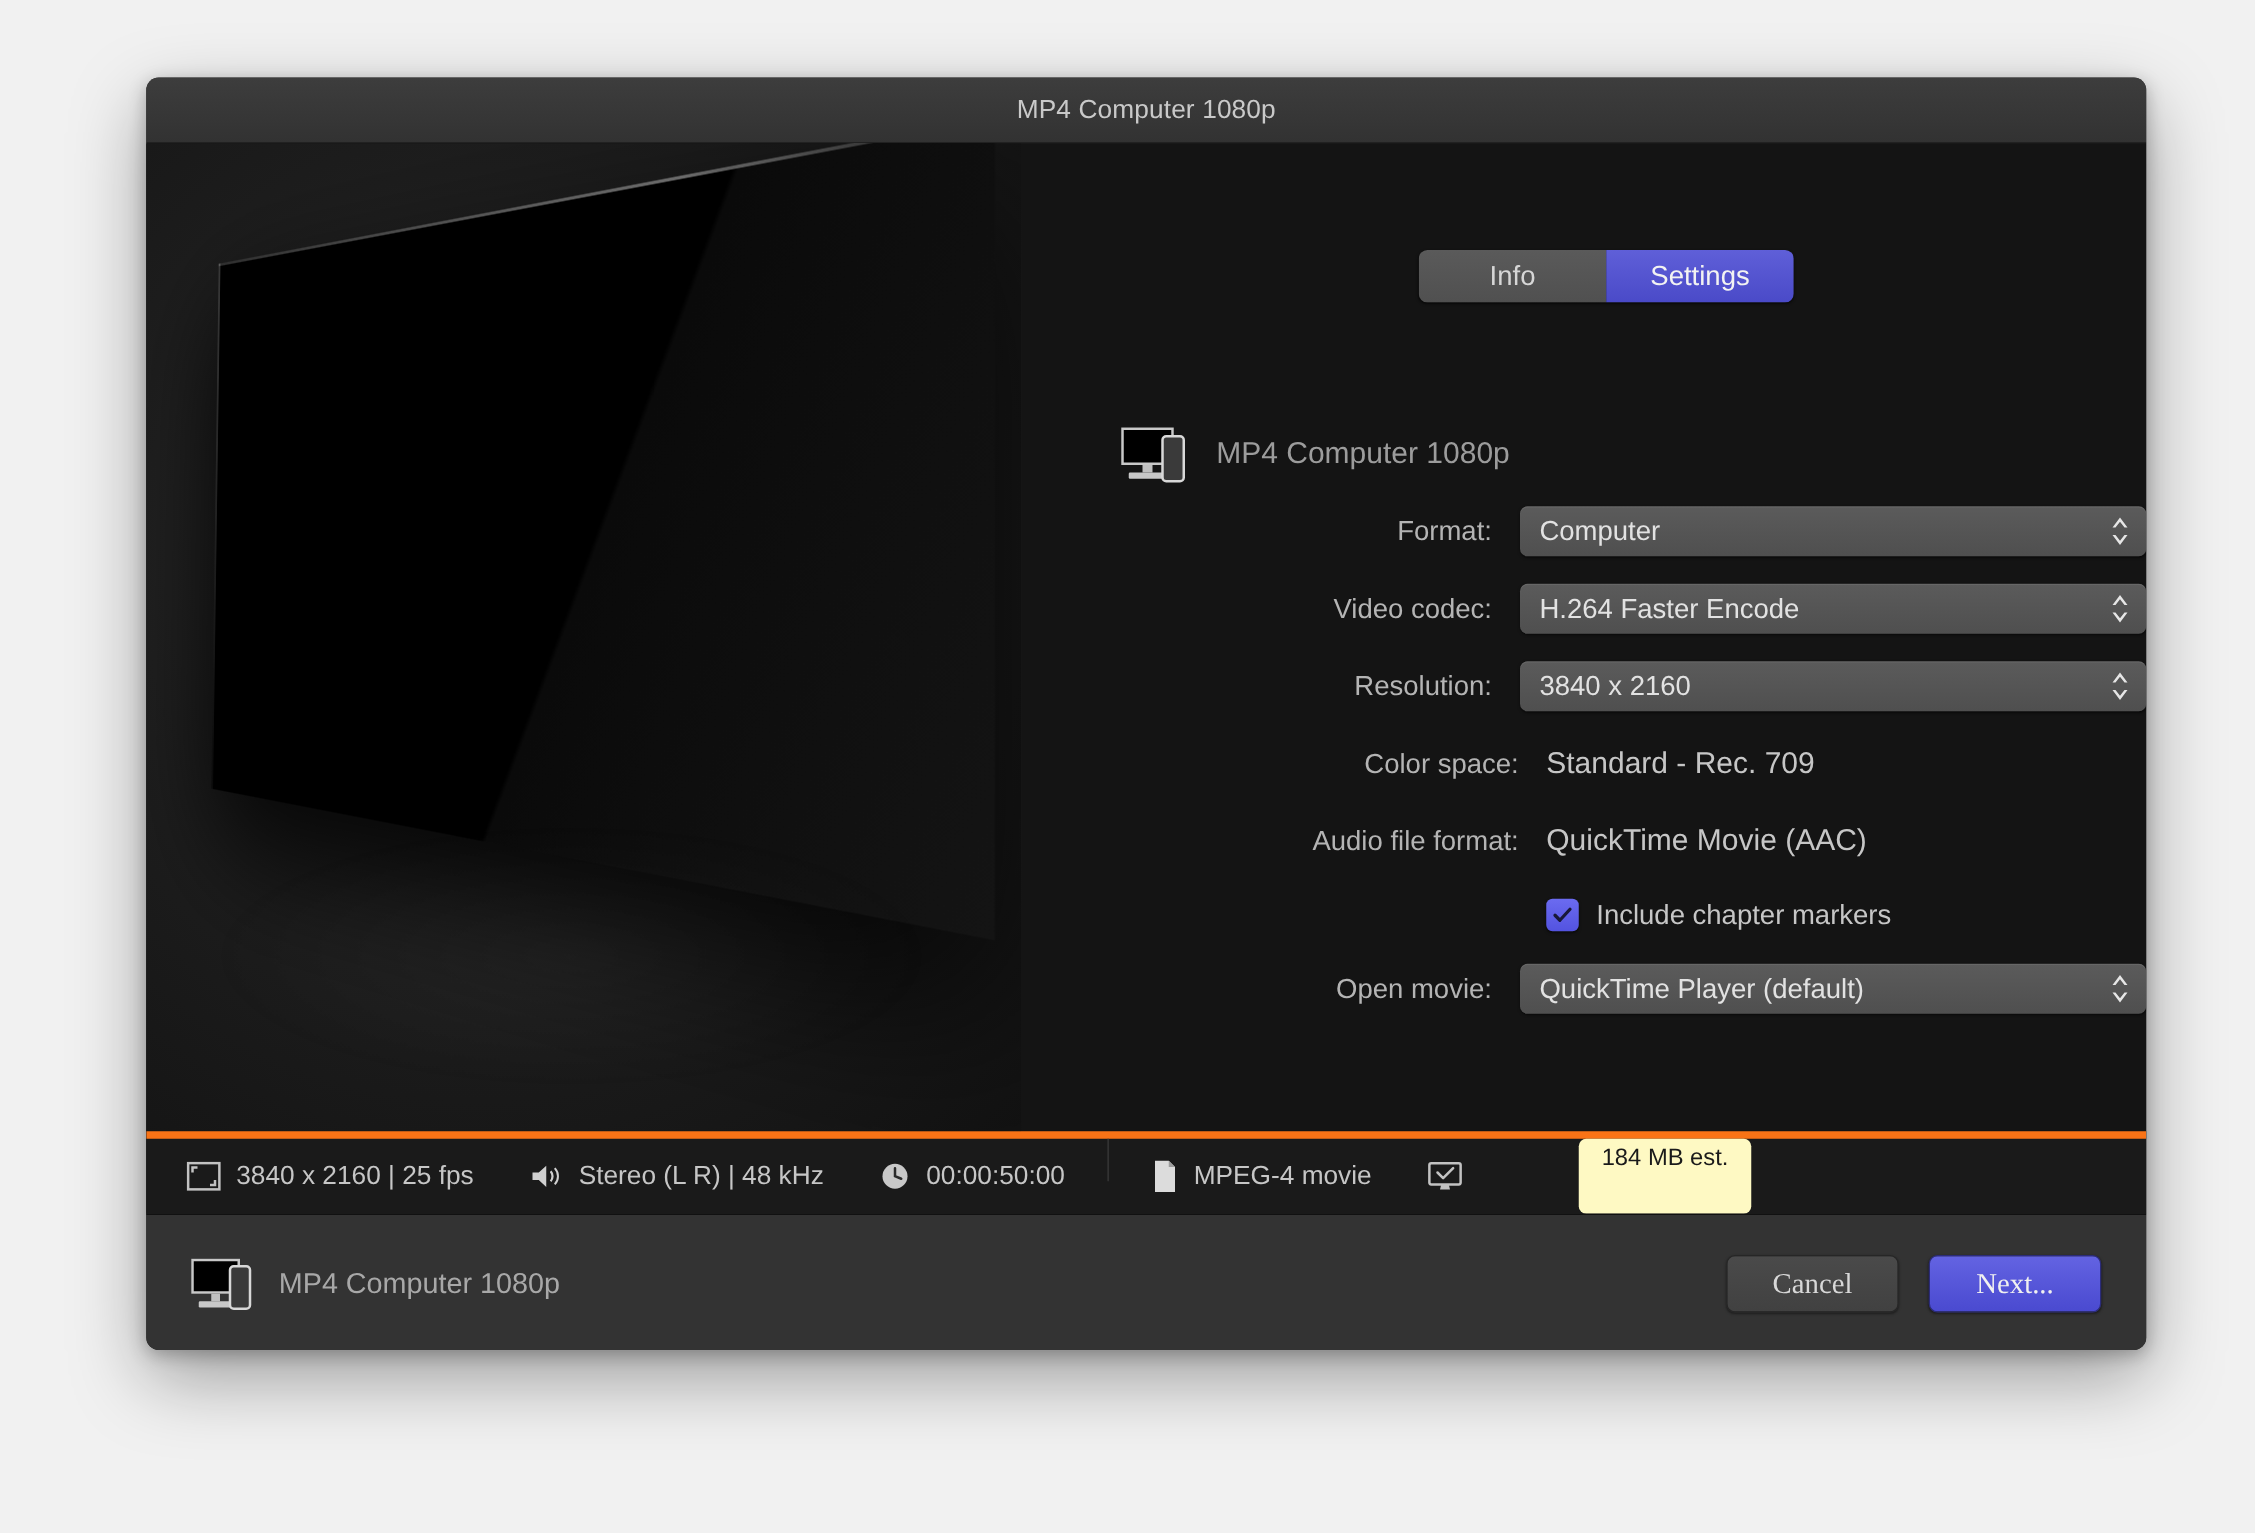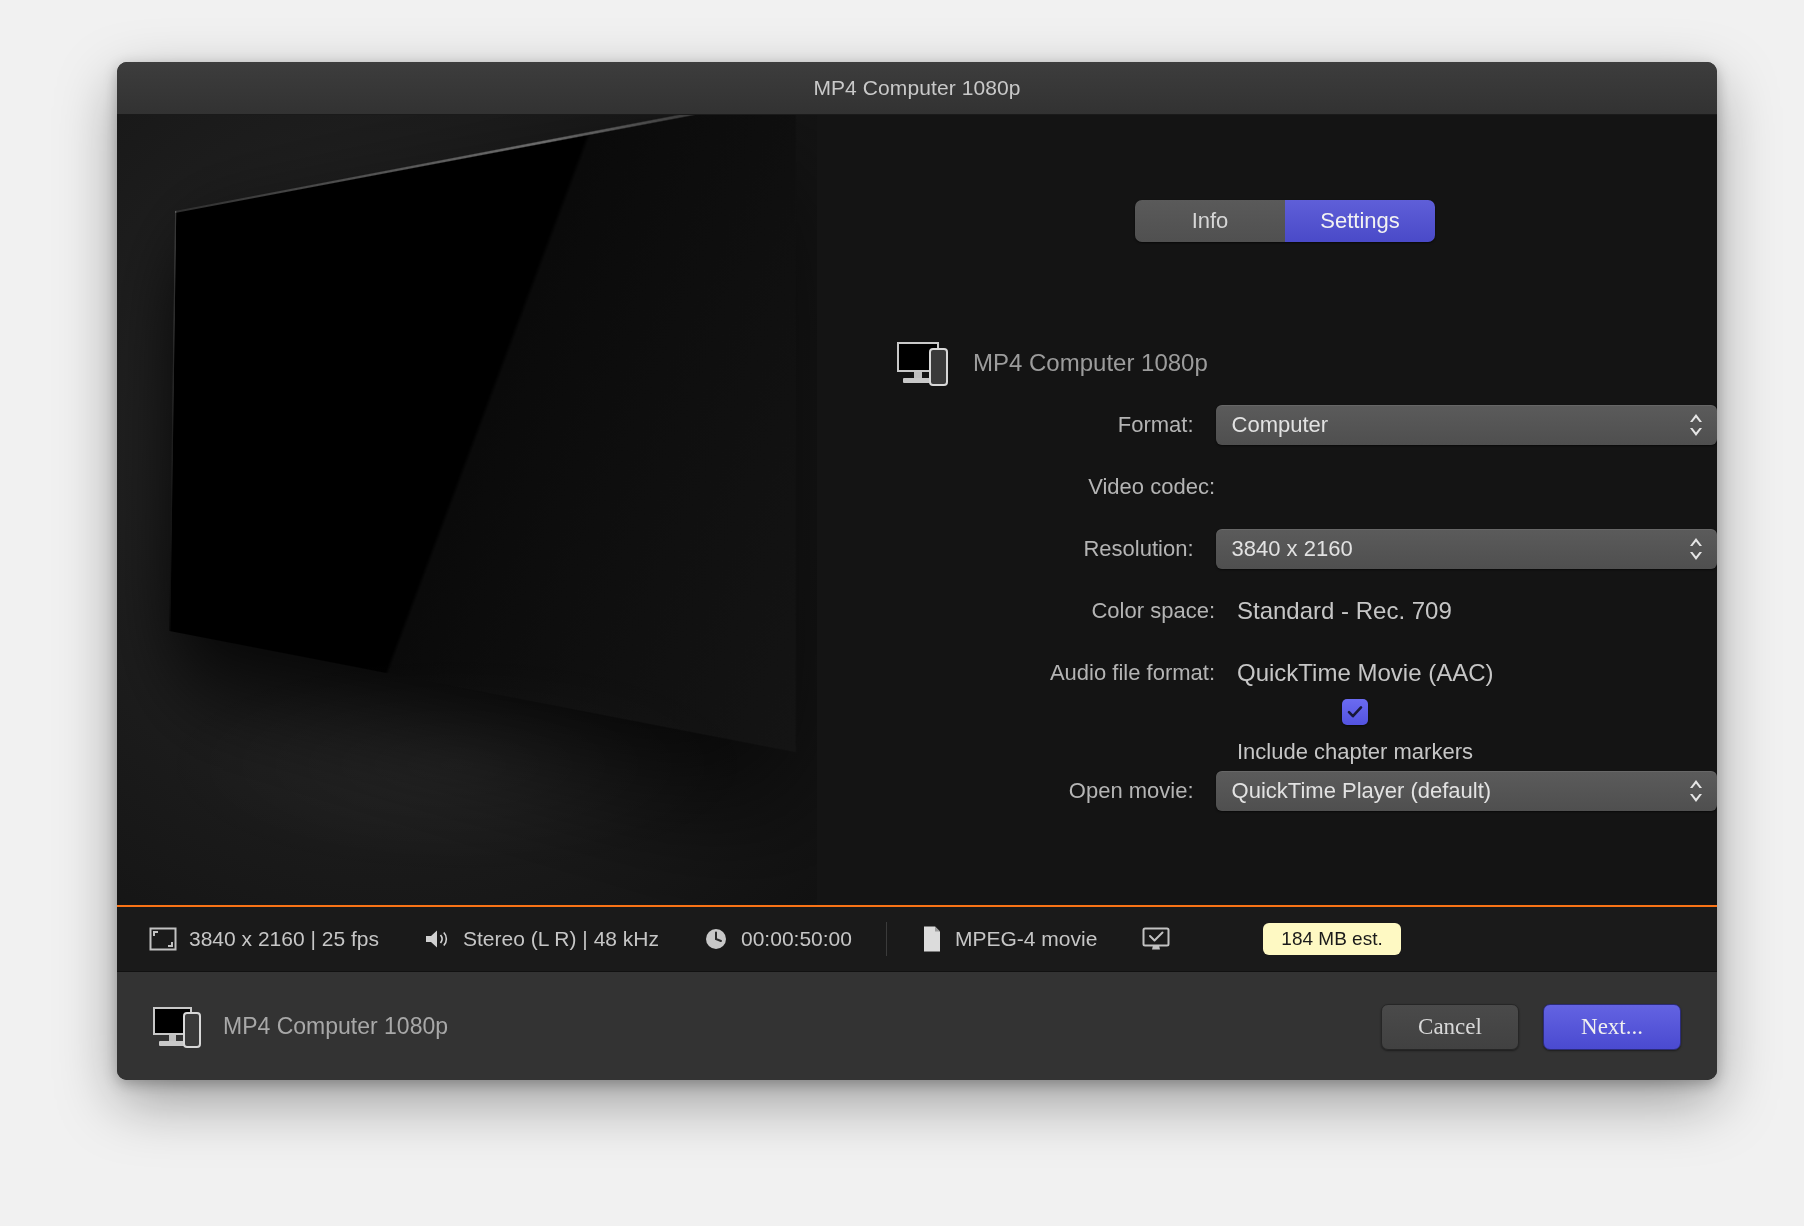--- a/index.html
+++ b/index.html
@@ -234,21 +234,20 @@
     white-space: nowrap;
   }
 
   .row.checkbox-row {
     height: 34px;
   }
   .checkbox-wrap {
     display: flex;
     align-items: center;
     gap: 14px;
-    flex-direction: column;
   }
   .checkbox {
     width: 26px;
     height: 26px;
     border-radius: 5px;
     background: linear-gradient(to bottom, #6b6bf0, #5353e0);
     box-shadow: 0 1px 2px rgba(0,0,0,0.5);
     display: flex;
     align-items: center;
     justify-content: center;
@@ -261,23 +260,22 @@
   }
 
   
   .statusbar {
     position: absolute;
     left: 0;
     right: 0;
     top: 790px;
     height: 66px;
     background: #1a1a1a;
-    border-top: 2px solid #f97316;
-    display: flex;
-    align-items: center;
+    border-top: 6px solid #f97316;
+    display: flex;
     padding-left: 32px;
     box-sizing: border-box;
   }
   .status-item {
     display: flex;
     align-items: center;
     gap: 12px;
     font-size: 21px;
     color: #c6c6c6;
     white-space: nowrap;
@@ -402,20 +400,29 @@
                 <svg width="18" height="28" viewBox="0 0 18 28">
                   <path d="M9 3 L15 11 L12.6 11 L9 6.4 L5.4 11 L3 11 Z" fill="#e6e6e6"></path>
                   <path d="M9 25 L15 17 L12.6 17 L9 21.6 L5.4 17 L3 17 Z" fill="#e6e6e6"></path>
                 </svg>
               </span>
             </div>
           </div>
 
           <div class="row">
             <div class="row-label">Video codec:</div>
+            <div class="popup">
+              <span class="popup-value">H.264 Faster Encode</span>
+              <span class="stepper">
+                <svg width="18" height="28" viewBox="0 0 18 28">
+                  <path d="M9 3 L15 11 L12.6 11 L9 6.4 L5.4 11 L3 11 Z" fill="#e6e6e6"></path>
+                  <path d="M9 25 L15 17 L12.6 17 L9 21.6 L5.4 17 L3 17 Z" fill="#e6e6e6"></path>
+                </svg>
+              </span>
+            </div>
           </div>
 
           <div class="row">
             <div class="row-label">Resolution:</div>
             <div class="popup">
               <span class="popup-value">3840 x 2160</span>
               <span class="stepper">
                 <svg width="18" height="28" viewBox="0 0 18 28">
                   <path d="M9 3 L15 11 L12.6 11 L9 6.4 L5.4 11 L3 11 Z" fill="#e6e6e6"></path>
                   <path d="M9 25 L15 17 L12.6 17 L9 21.6 L5.4 17 L3 17 Z" fill="#e6e6e6"></path>

